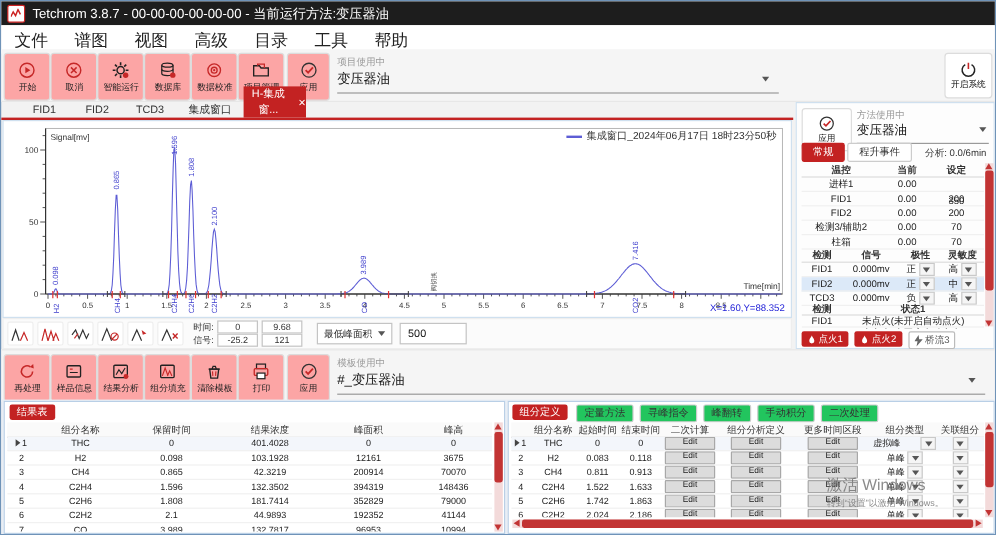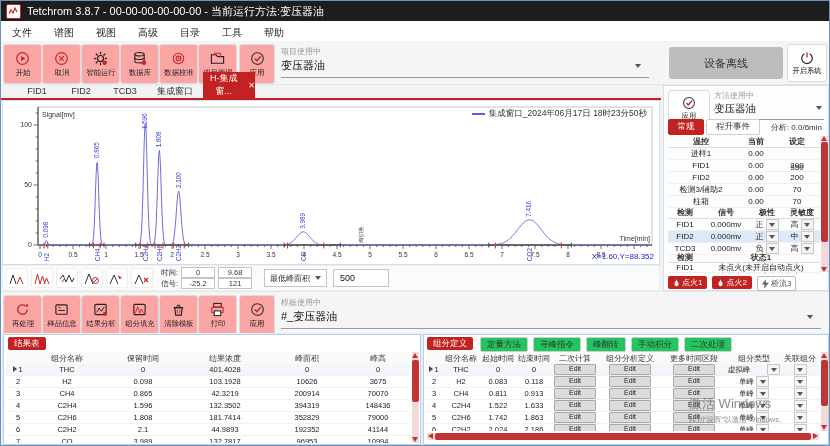--- a/index.html
+++ b/index.html
@@ -2,21 +2,21 @@
 <html><head>
 <meta charset="utf-8">
 <style>
   html,body{margin:0;padding:0;background:#888;font-family:"Liberation Sans","DejaVu Sans",sans-serif;}
   #win{position:relative;width:830px;height:446px;background:#f2f2f2;border:1px solid #6f93b8;box-sizing:border-box;overflow:hidden;margin:0 auto;}
   .abs{position:absolute;box-sizing:border-box;}
   
   #titlebar{left:0;top:0;width:830px;height:20px;background:#1d1d1d;color:#fff;display:flex;align-items:center;padding-left:5px;font-size:11px;}
   #appicon{width:13px;height:13px;background:#fff;border:1px solid #c22;border-radius:2px;margin-right:6px;display:flex;align-items:center;justify-content:center;}
   
-  #menubar{left:0;top:20px;width:830px;height:24px;background:#fff;border-bottom:1px solid #e3e3e3;display:flex;align-items:center;font-size:10px;color:#222;}
+  #menubar{left:0;top:20px;width:830px;height:24px;background:#fff;border-bottom:1px solid #e3e3e3;display:flex;align-items:center;font-size:14px;color:#222;}
   .menu-item{padding:0 11px;line-height:20px;cursor:default;}
   
   .toolbar{left:0;width:830px;height:44px;background:#f5f5f5;}
   .tbtn{position:absolute;top:3px;width:37px;height:38px;background:#fca5a5;border:1px solid #dcdcdc;border-radius:3px;display:flex;flex-direction:column;align-items:center;justify-content:center;cursor:default;}
   .tbtn .lbl{font-size:8px;color:#222;white-space:nowrap;transform:scale(.92);margin-top:1px;}
   .tbtn svg{display:block;}
   .dd-label{font-size:8px;color:#999;}
   .dd-value{font-size:11px;color:#111;margin-top:1px;}
   .dd-line{border-bottom:1px solid #9a9a9a;}
   .car{width:0;height:0;border-left:3.5px solid transparent;border-right:3.5px solid transparent;border-top:4px solid #555;}
@@ -171,23 +171,20 @@
           <circle cx="8" cy="8" r="6.2" fill="none" stroke="#333" stroke-width="1.2"></circle>
           <polyline points="5,8 7.2,10.2 11.5,5.5" fill="none" stroke="#c62828" stroke-width="1.6"></polyline>
         </svg>
       <span class="lbl">应用</span>
     </div>
     <div class="abs" style="left:280px;top:5px;width:368px;">
       <div class="dd-label">项目使用中</div>
       <div class="dd-value">变压器油</div>
       <div class="dd-line" style="width:100%;height:1px;margin-top:3px;"></div>
       <div class="car" style="position:absolute;right:8px;top:18px;"></div>
-    </div>
-    <div id="offline-btn" class="abs">
-      <span>设备离线</span>
     </div>
     <div id="power-btn" class="abs">
       <svg width="14" height="14" viewBox="0 0 16 16">
           <path d="M5 3.2 a6 6 0 1 0 6 0" fill="none" stroke="#222" stroke-width="1.4"></path>
           <line x1="8" y1="1.5" x2="8" y2="7.5" stroke="#c62828" stroke-width="1.5"></line>
         </svg>
       <span class="lbl">开启系统</span>
     </div>
   </div>
 
@@ -687,21 +684,21 @@
           <div class="gc" style="width: 78px;">0</div>
           <div class="gc" style="width: 86px;">401.4028</div>
           <div class="gc" style="width: 78px;">0</div>
           <div class="gc" style="width: 64px;">0</div>
         </div>
         <div class="grow">
           <div class="gc" style="width: 24px;">2</div>
           <div class="gc" style="width: 74px;">H2</div>
           <div class="gc" style="width: 78px;">0.098</div>
           <div class="gc" style="width: 86px;">103.1928</div>
-          <div class="gc" style="width: 78px;">10626</div>
+          <div class="gc" style="width: 78px;">12161</div>
           <div class="gc" style="width: 64px;">3675</div>
         </div>
         <div class="grow">
           <div class="gc" style="width: 24px;">3</div>
           <div class="gc" style="width: 74px;">CH4</div>
           <div class="gc" style="width: 78px;">0.865</div>
           <div class="gc" style="width: 86px;">42.3219</div>
           <div class="gc" style="width: 78px;">200914</div>
           <div class="gc" style="width: 64px;">70070</div>
         </div>

